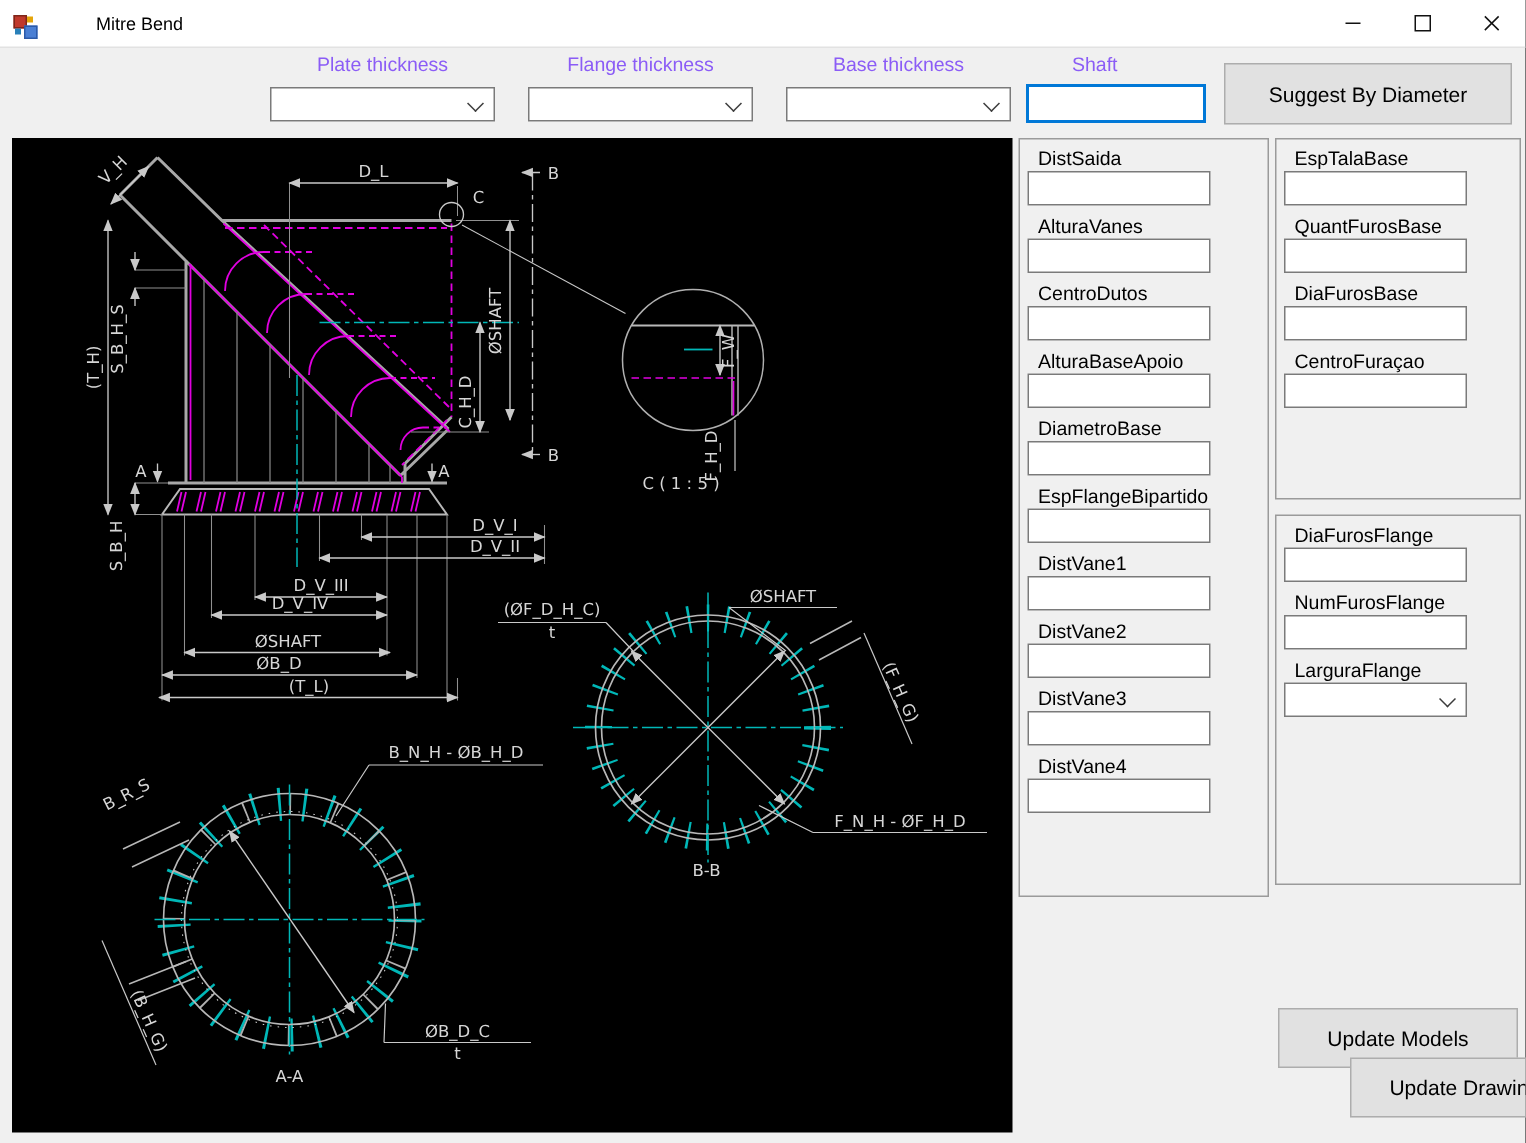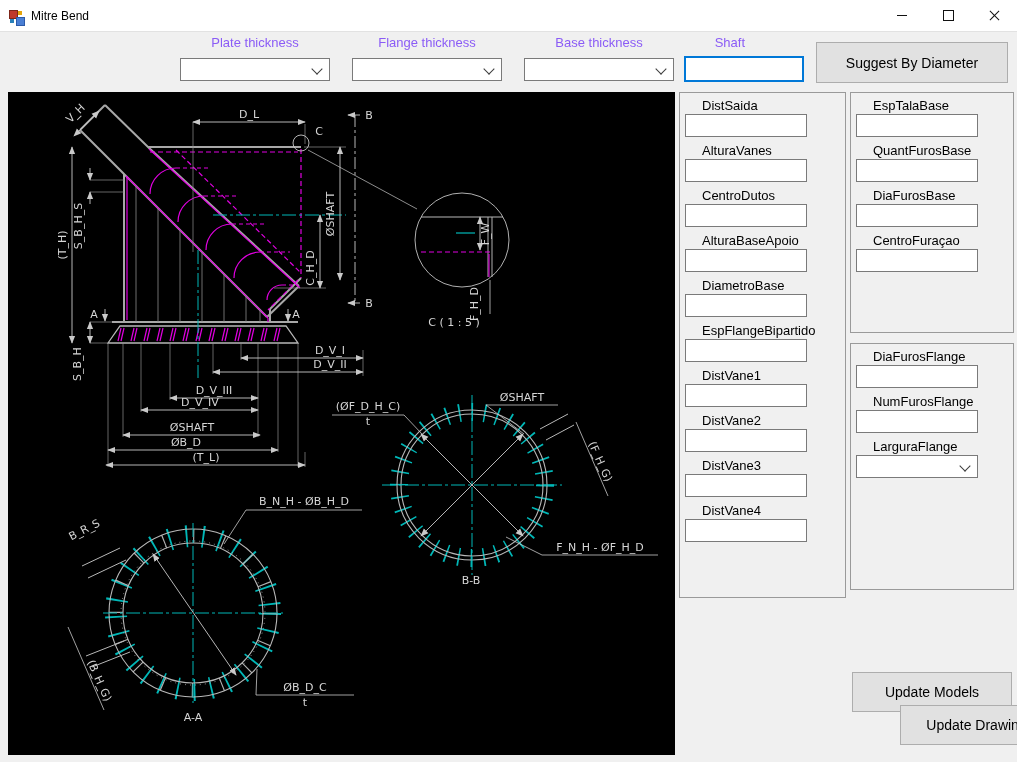--- a/index.html
+++ b/index.html
@@ -1,20 +1,20 @@
 <!DOCTYPE html>
 <html><head>
 <meta charset="utf-8">
 <style>
   html,body{margin:0;padding:0;}
   body{width:1017px;height:762px;position:relative;background:#f0f0f0;
        font-family:"Liberation Sans",sans-serif;overflow:hidden;}
   
   .titlebar{position:absolute;left:0;top:0;width:1017px;height:31px;background:#ffffff;
-            border-bottom:1px solid #e2e2e2;display:flex;align-items:center;}
+            border-bottom:1px solid #e2e2e2;display:flex;align-items:center;gap:33px;}
   .app-icon{width:16px;height:16px;position:relative;margin-left:8px;}
   .app-icon i{position:absolute;display:block;}
   .ai1{left:1px;top:2px;width:7px;height:7px;background:#c0392b;border:1px solid #7e2619;}
   .ai2{left:10px;top:3px;width:4px;height:4px;background:#e5a50a;}
   .ai3{left:2px;top:11px;width:4px;height:4px;background:#2980b9;}
   .ai4{left:8px;top:9px;width:7px;height:7px;background:#4a7fd4;border:1px solid #2c5aa8;}
   .title-text{margin-left:7px;font-size:12px;color:#000;}
   .winbtns{position:absolute;right:0;top:0;height:31px;display:flex;}
   .winbtn{width:46px;height:31px;display:flex;align-items:center;justify-content:center;}
   .glyph-min{width:10px;height:1px;background:#111;}
@@ -33,21 +33,21 @@
   .tbox{background:#fff;border:1px solid #7a7a7a;box-sizing:border-box;font:13px "Liberation Sans",sans-serif;
         padding:2px 4px;outline:none;}
   .shaftbox{position:absolute;left:684px;top:56px;width:120px;height:26px;border:2px solid #0078d7;}
   .btn{position:absolute;background:#e1e1e1;border:1px solid #adadad;font:14px "Liberation Sans",sans-serif;
        color:#000;display:flex;align-items:center;justify-content:center;box-sizing:border-box;}
   
   .drawing{position:absolute;left:8px;top:92px;width:667px;height:663px;background:#000;}
   
   .group{position:absolute;border:1px solid #9a9a9a;box-sizing:border-box;padding:4px 0 0 5px;}
   .field{margin-bottom:5px;}
-  .flabel{font-size:13px;color:#000;height:17px;line-height:17px;margin-left:17px;}
+  .flabel{font-size:13px;color:#000;height:17px;line-height:17px;margin-left:7px;}
   .field .tbox{width:122px;height:23px;display:block;}
   .field .combo{width:122px;height:23px;}
   svg text{font-family:"DejaVu Sans",sans-serif;font-size:11px;fill:#d6d6d6;}
 </style>
 </head>
 <body>
 
 <div class="titlebar">
   <div class="app-icon">
     <i class="ai1"></i>

